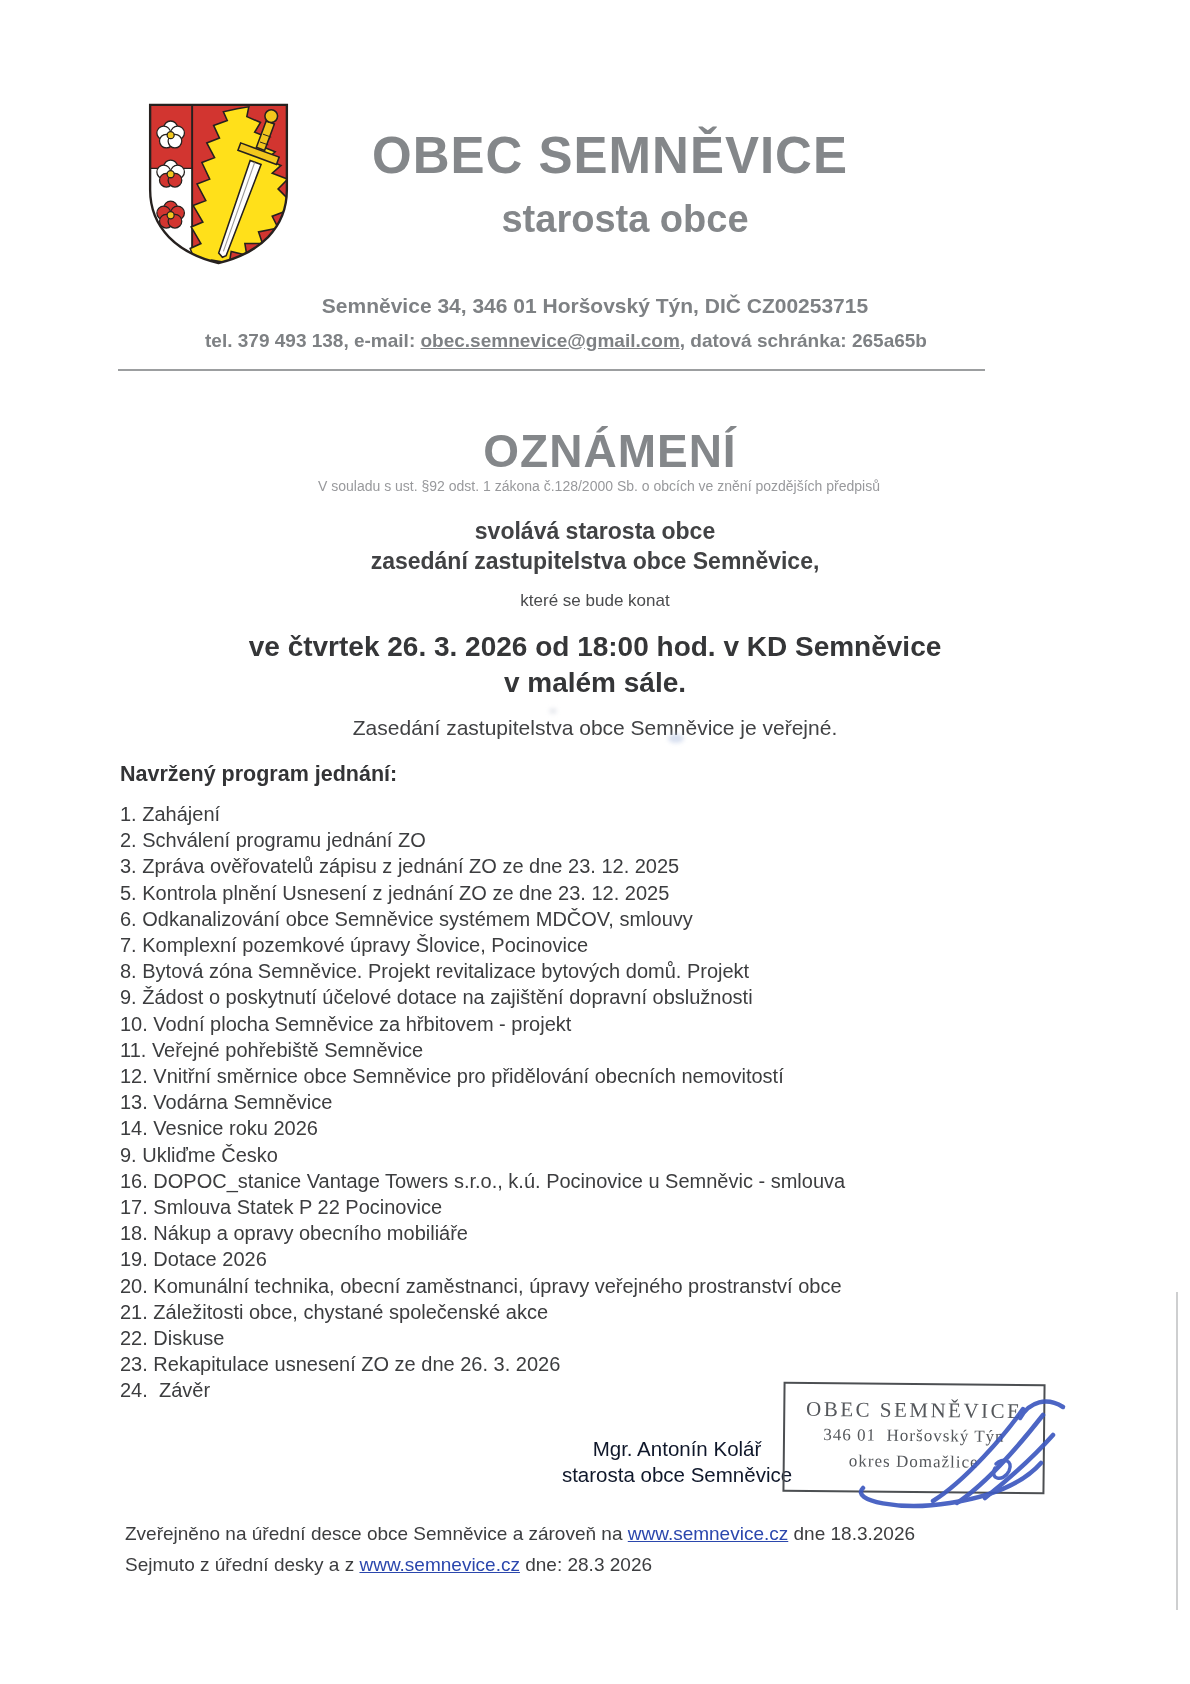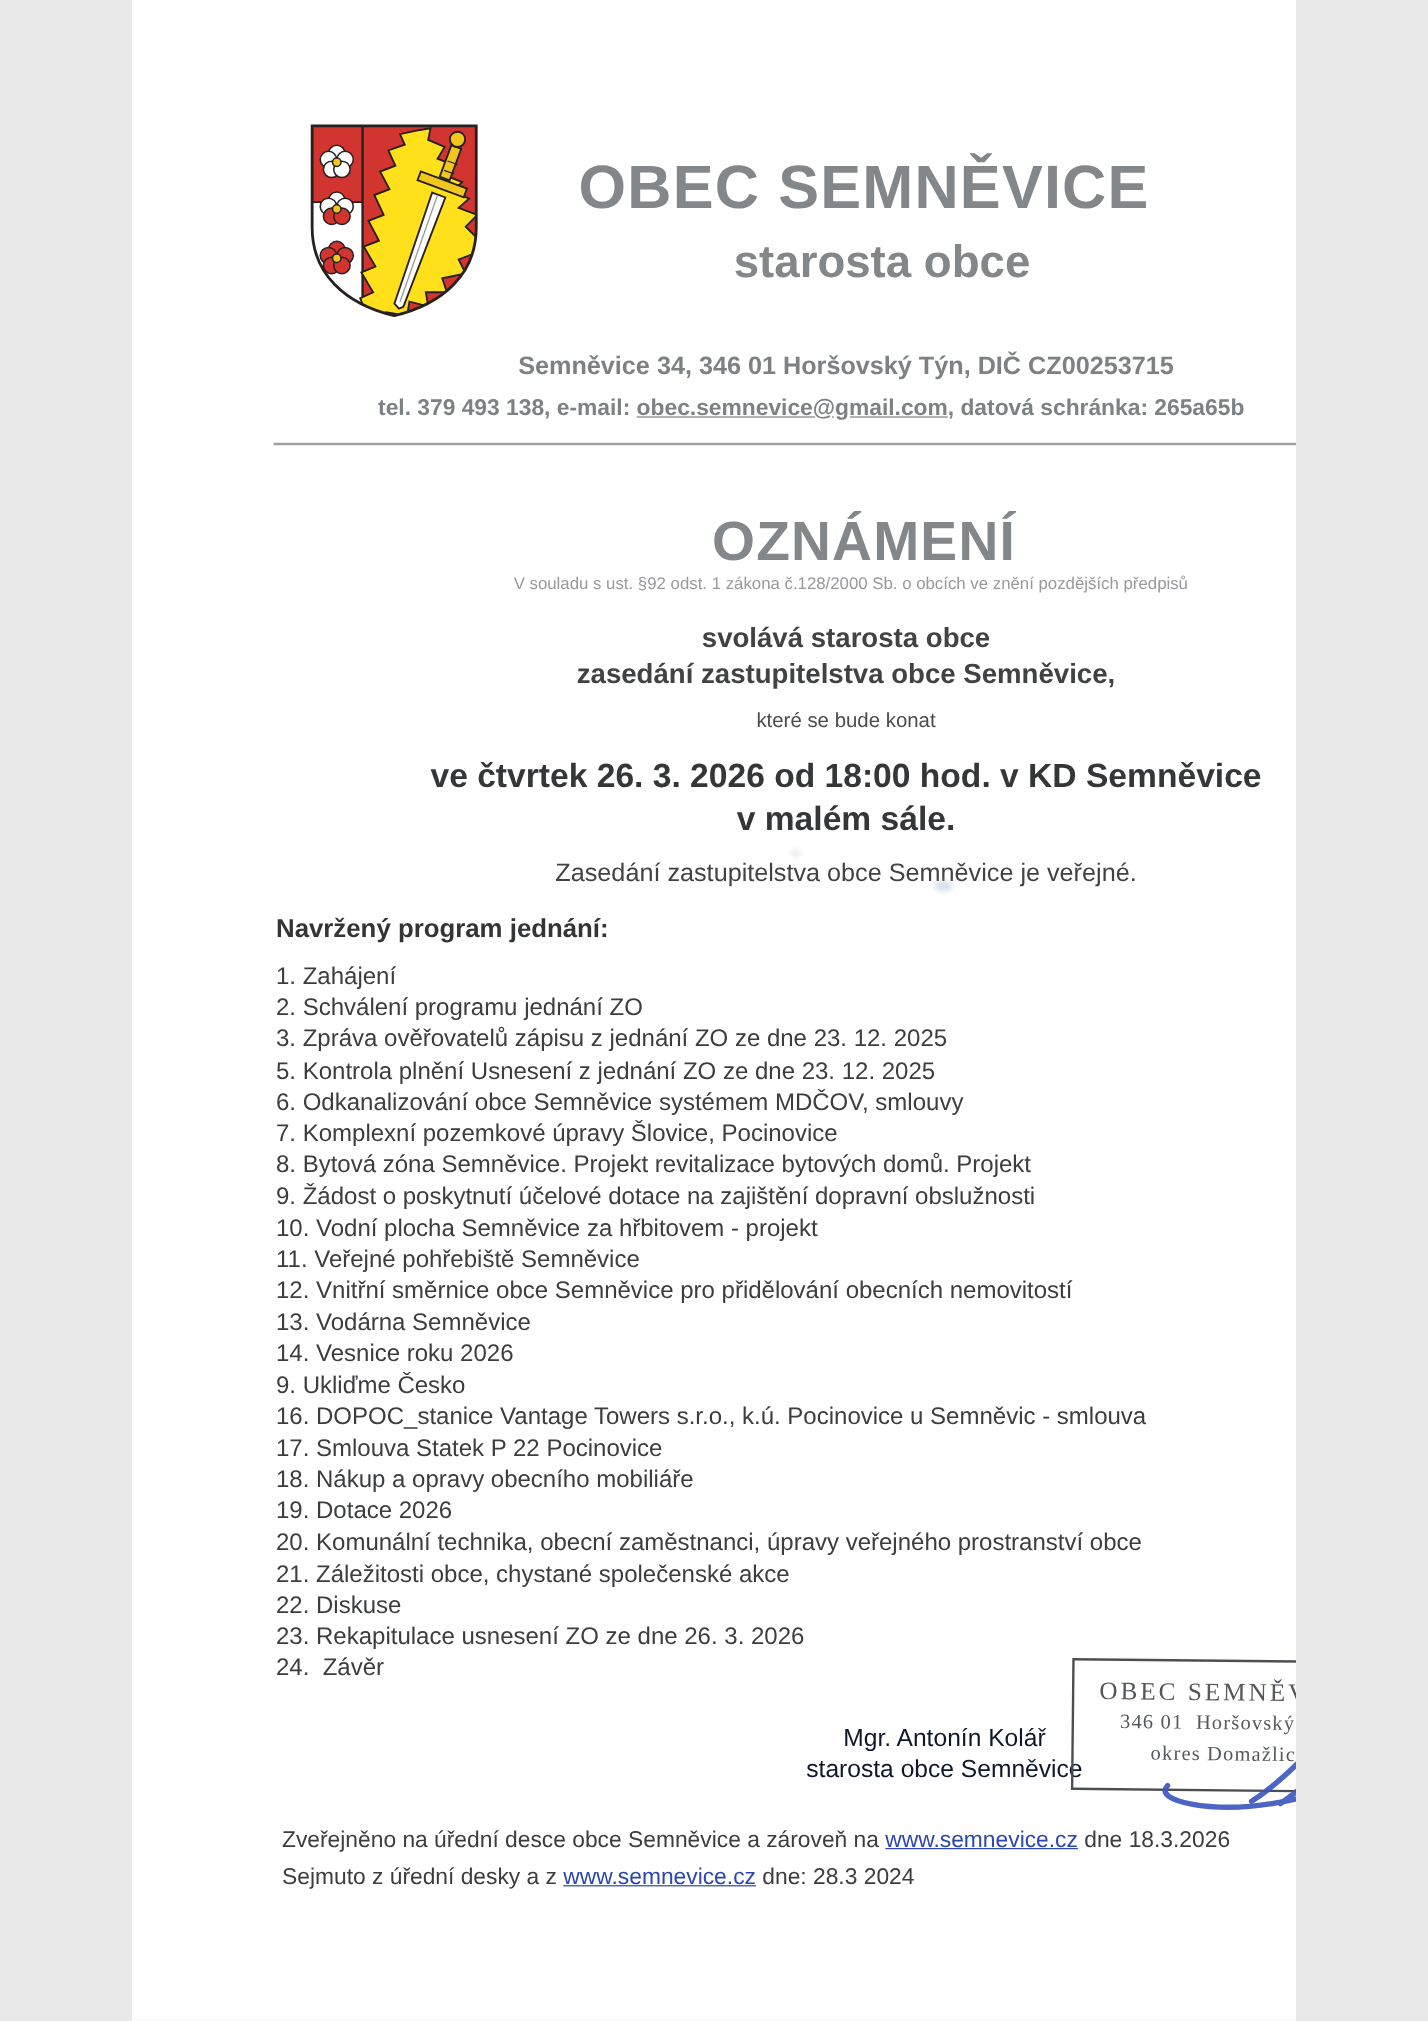--- a/index.html
+++ b/index.html
@@ -1,18 +1,18 @@
 <!DOCTYPE html>
 <html><head>
 <meta charset="utf-8">
 <style>
   html,body{margin:0;padding:0;background:#e8e8e8;}
   .page{
     position:relative;
-    width:970px;height:1684px;
+    width:1190px;height:1684px;
     margin:0 auto;
     background:#ffffff;
     font-family:"Liberation Sans",sans-serif;
     color:#3b3c3e;
     overflow:hidden;
   }
   .abs{position:absolute;}
   .centered{left:0;width:1190px;text-align:center;}
 
   
@@ -211,18 +211,18 @@
       <path d="M 88,108 C 120,88 160,42 178,16"></path>
       <path d="M 112,110 C 145,88 180,45 198,22"></path>
       <path d="M 140,105 C 165,85 192,60 208,42"></path>
       <path d="M 175,25 C 185,8 202,4 218,14"></path>
       <path d="M 150,75 C 144,86 158,90 164,78 C 169,67 157,64 151,71" stroke-width="3.5"></path>
     </g>
   </svg>
 
   <div class="abs footer-lines">
     <div><span>Zveřejněno na úřední desce obce Semněvice a zároveň na </span><span class="web-link">www.semnevice.cz</span><span> dne 18.3.2026</span></div>
-    <div><span>Sejmuto z úřední desky a z </span><span class="web-link">www.semnevice.cz</span><span> dne: 28.3 2024</span></div>
+    <div><span>Sejmuto z úřední desky a z </span><span class="web-link">www.semnevice.cz</span><span> dne: 28.3 2026</span></div>
   </div>
 
   <div class="abs scan-line"></div>
 
 </div>
 
 </body></html>

